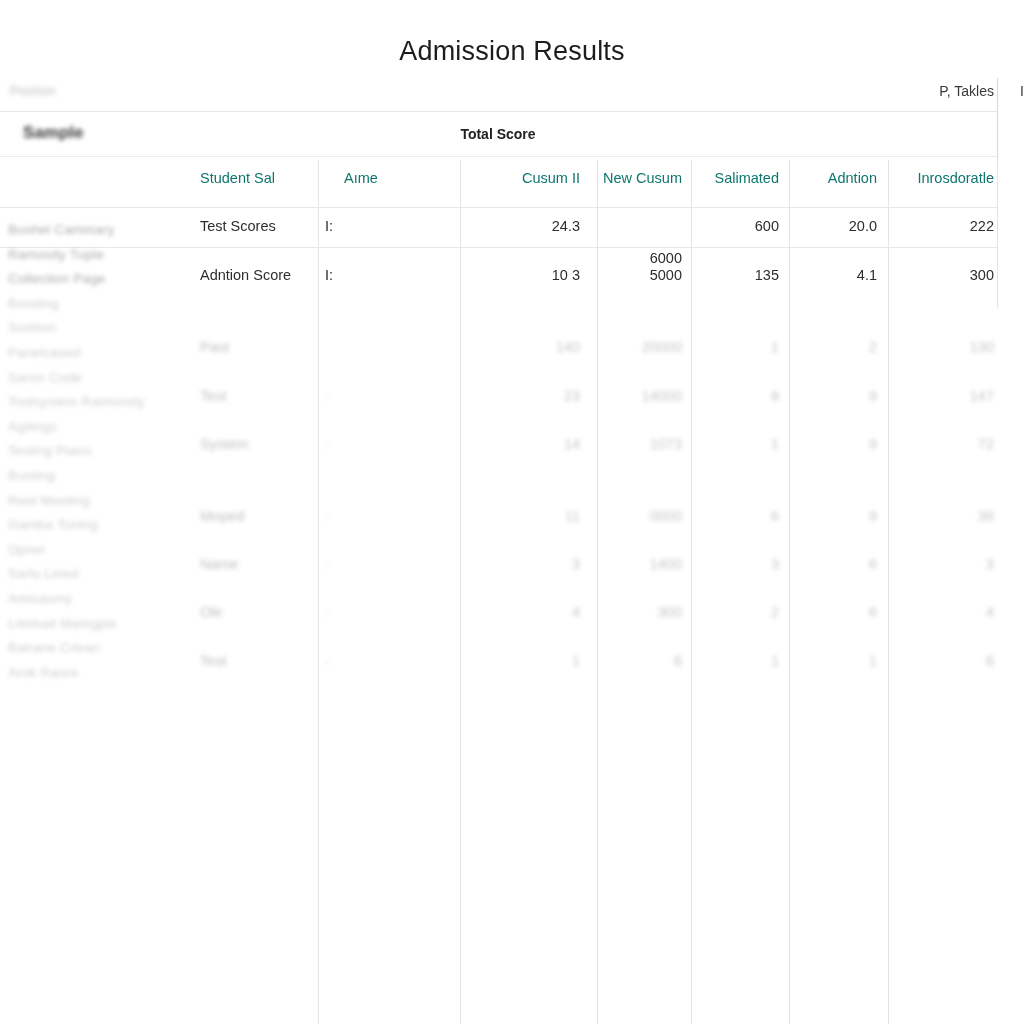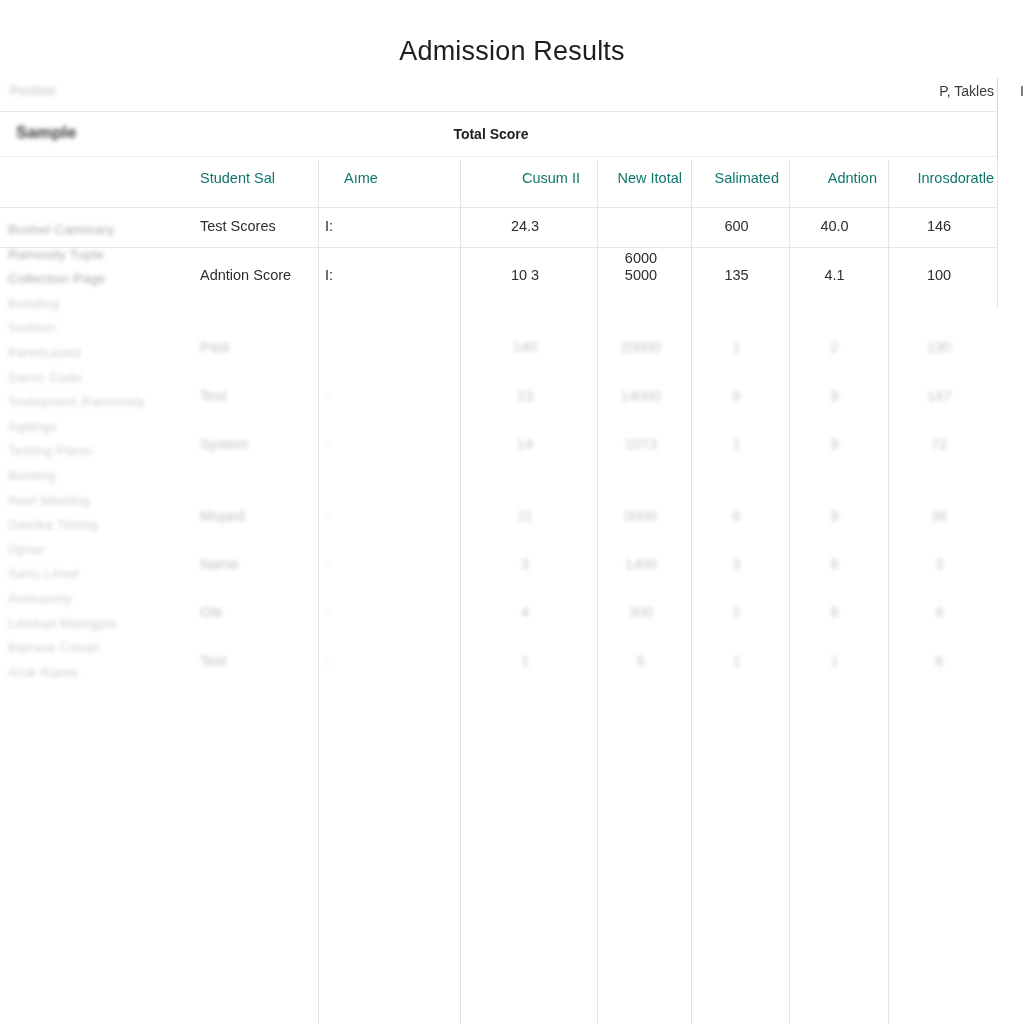--- a/index.html
+++ b/index.html
@@ -68,21 +68,21 @@
     left: 0;
     width: 997px;
     height: 1px;
     background: #e6e6e6;
   }
 
   
   .section-band {
     position: absolute;
     top: 120px;
-    left: 8px;
+    left: 15px;
     width: 990px;
     height: 36px;
   }
   .section-name {
     position: absolute;
     left: 8px;
     top: 3px;
     font-size: 17px;
     font-weight: 700;
     color: #3b3b3b;
@@ -165,21 +165,21 @@
     width: 1024px;
     height: 28px;
   }
   .cell {
     position: absolute;
     font-size: 14.5px;
     color: #2d2d2d;
     white-space: nowrap;
     top: 0;
   }
-  .cell.num { text-align: center; }
+  .cell.num { text-align: right; }
   .row.faded .cell {
     color: #c2c2c2;
     filter: blur(2.1px);
   }
   .row.faded .cell.num {
     color: #c6c6c6;
   }
 
   
   .side-list {
@@ -229,44 +229,44 @@
     <div class="vline" style="left: 888px; height: 864px;"></div>
     <div class="vline" style="left: 997px; height: 148px;"></div>
     <div class="hline" style="top: 47px; width: 997px;"></div>
     <div class="hline" style="top: 87px; width: 997px;"></div>
   </div>
 
 <div class="hdr-row" id="hdr-row">
     <div class="hdr-cell" style="left: 200px; width: 110px;">Student Sal</div>
     <div class="hdr-cell" style="left: 344px; width: 110px;">Aıme</div>
     <div class="hdr-cell num" style="left: 470px; width: 110px;">Cusum II</div>
-    <div class="hdr-cell num" style="left: 600px; width: 82px;">New Itotal</div>
+    <div class="hdr-cell num" style="left: 600px; width: 82px;">New Cusum</div>
     <div class="hdr-cell num" style="left: 694px; width: 85px;">Salimated</div>
     <div class="hdr-cell num" style="left: 792px; width: 85px;">Adntion</div>
     <div class="hdr-cell num" style="left: 884px; width: 110px;">Inrosdoratle</div>
   </div>
 
 <div id="rows-host">
     <div class="row" style="top: 218px;">
       <div class="cell" style="left: 325px;">I:</div>
       <div class="cell" style="left: 200px; width: 110px;">Test Scores</div>
       <div class="cell num" style="left: 470px; width: 110px;">24.3</div>
       <div class="cell num" style="left: 600px; width: 82px; margin-top: 32px;">6000</div>
       <div class="cell num" style="left: 694px; width: 85px;">600</div>
-      <div class="cell num" style="left: 792px; width: 85px;">40.0</div>
-      <div class="cell num" style="left: 884px; width: 110px;">146</div>
+      <div class="cell num" style="left: 792px; width: 85px;">20.0</div>
+      <div class="cell num" style="left: 884px; width: 110px;">222</div>
     </div>
     <div class="row" style="top: 267px;">
       <div class="cell" style="left: 325px;">I:</div>
       <div class="cell" style="left: 200px; width: 110px;">Adntion Score</div>
       <div class="cell num" style="left: 470px; width: 110px;">10 3</div>
       <div class="cell num" style="left: 600px; width: 82px;">5000</div>
       <div class="cell num" style="left: 694px; width: 85px;">135</div>
       <div class="cell num" style="left: 792px; width: 85px;">4.1</div>
-      <div class="cell num" style="left: 884px; width: 110px;">100</div>
+      <div class="cell num" style="left: 884px; width: 110px;">300</div>
     </div>
     <div class="row faded" style="top: 339px;">
       <div class="cell" style="left: 200px; width: 110px;">Past</div>
       <div class="cell num" style="left: 470px; width: 110px;">140</div>
       <div class="cell num" style="left: 600px; width: 82px;">20000</div>
       <div class="cell num" style="left: 694px; width: 85px;">1</div>
       <div class="cell num" style="left: 792px; width: 85px;">2</div>
       <div class="cell num" style="left: 884px; width: 110px;">130</div>
     </div>
     <div class="row faded" style="top: 388px;">

